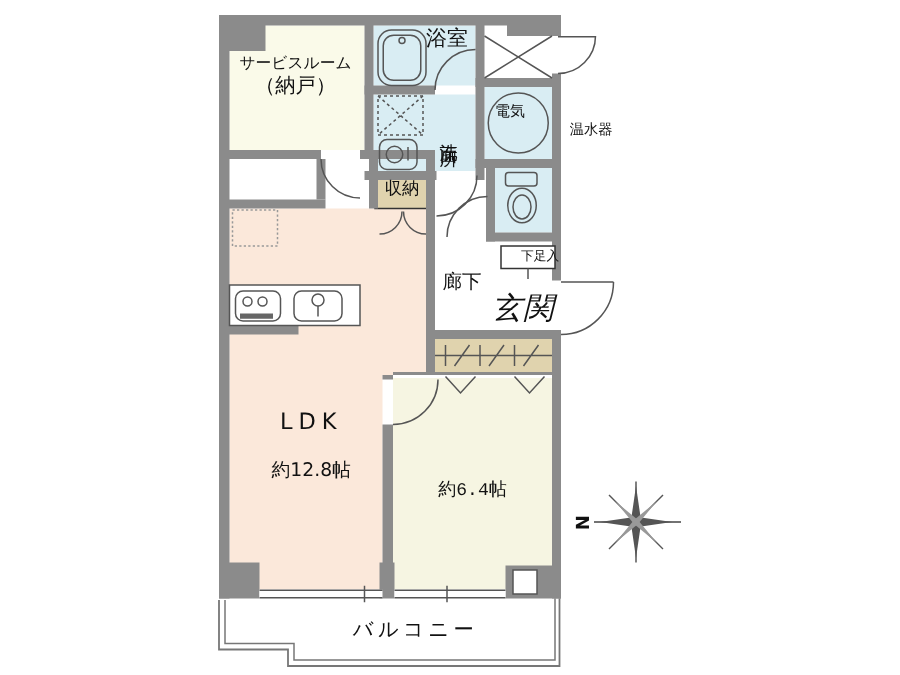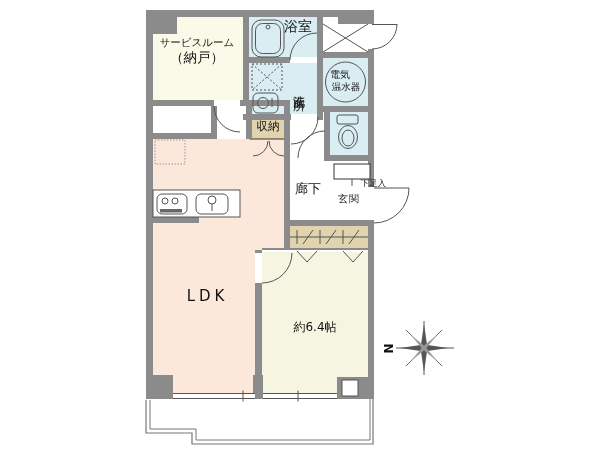--- a/index.html
+++ b/index.html
@@ -164,26 +164,28 @@
     </g>
   </svg>
 
   <div class="lbl" style="left:150px;top:36px;width:94px;font-size:10.5px;">サービスルーム</div>
   <div class="lbl" style="left:150px;top:49px;width:94px;font-size:13.5px;">（納戸）</div>
 
   <div class="lbl" style="left:283px;top:18px;width:30px;font-size:14px;">浴室</div>
   <div class="lbl v-text" style="left:291px;top:64px;height:50px;font-size:12px;letter-spacing:2px;">洗面所</div>
 
   <div class="lbl" style="left:324px;top:69px;width:32px;font-size:10px;">電気</div>
-  <div class="lbl" style="left:324px;top:81px;width:44px;font-size:9.5px;">温水器</div>
+  <div class="lbl" style="left:324px;top:81px;width:44px;font-size:9.5px;padding-left:48px;">温水器</div>
 
   <div class="lbl" style="left:250px;top:120px;width:36px;font-size:11.5px;font-family:Liberation Mono, monospace;">収納</div>
   <div class="lbl" style="left:288px;top:181px;width:40px;font-size:13px;">廊下</div>
-  <div class="lbl" style="left:334px;top:178px;width:52px;font-size:8.5px;text-align:right;">下足入</div>
-  <div class="lbl" style="left:327px;top:193px;width:44px;font-size:10px;letter-spacing:1px;">玄関</div>
+  <div class="lbl" style="left:334px;top:166px;width:52px;font-size:8.5px;">下足入</div>
+  <div class="lbl" style="left:327px;top:193px;width:44px;font-size:20px;letter-spacing:1px;font-style:italic;">玄関</div>
 
-  <div class="lbl" style="left:160px;top:287px;width:95px;font-size:15px;letter-spacing:4px;">LDK</div>
+  <div class="lbl" style="left:160px;top:272px;width:95px;font-size:15px;letter-spacing:4px;">LDK</div>
+  <div class="lbl" style="left:160px;top:305px;width:95px;font-size:12.5px;">約12.8帖</div>
 
-  <div class="lbl" style="left:284px;top:320px;width:62px;font-size:12px;">約6.4帖</div>
+  <div class="lbl" style="left:284px;top:320px;width:62px;font-size:12px;font-family:Liberation Mono, monospace;">約6.4帖</div>
 
+  <div class="lbl" style="left:217px;top:412px;width:120px;font-size:13.5px;letter-spacing:3px;">バルコニー</div>
 
   <div class="lbl" style="left:382px;top:341px;width:14px;font-size:12px;font-weight:bold;transform:rotate(-90deg);">N</div>
 </div>
 
 </body></html>

